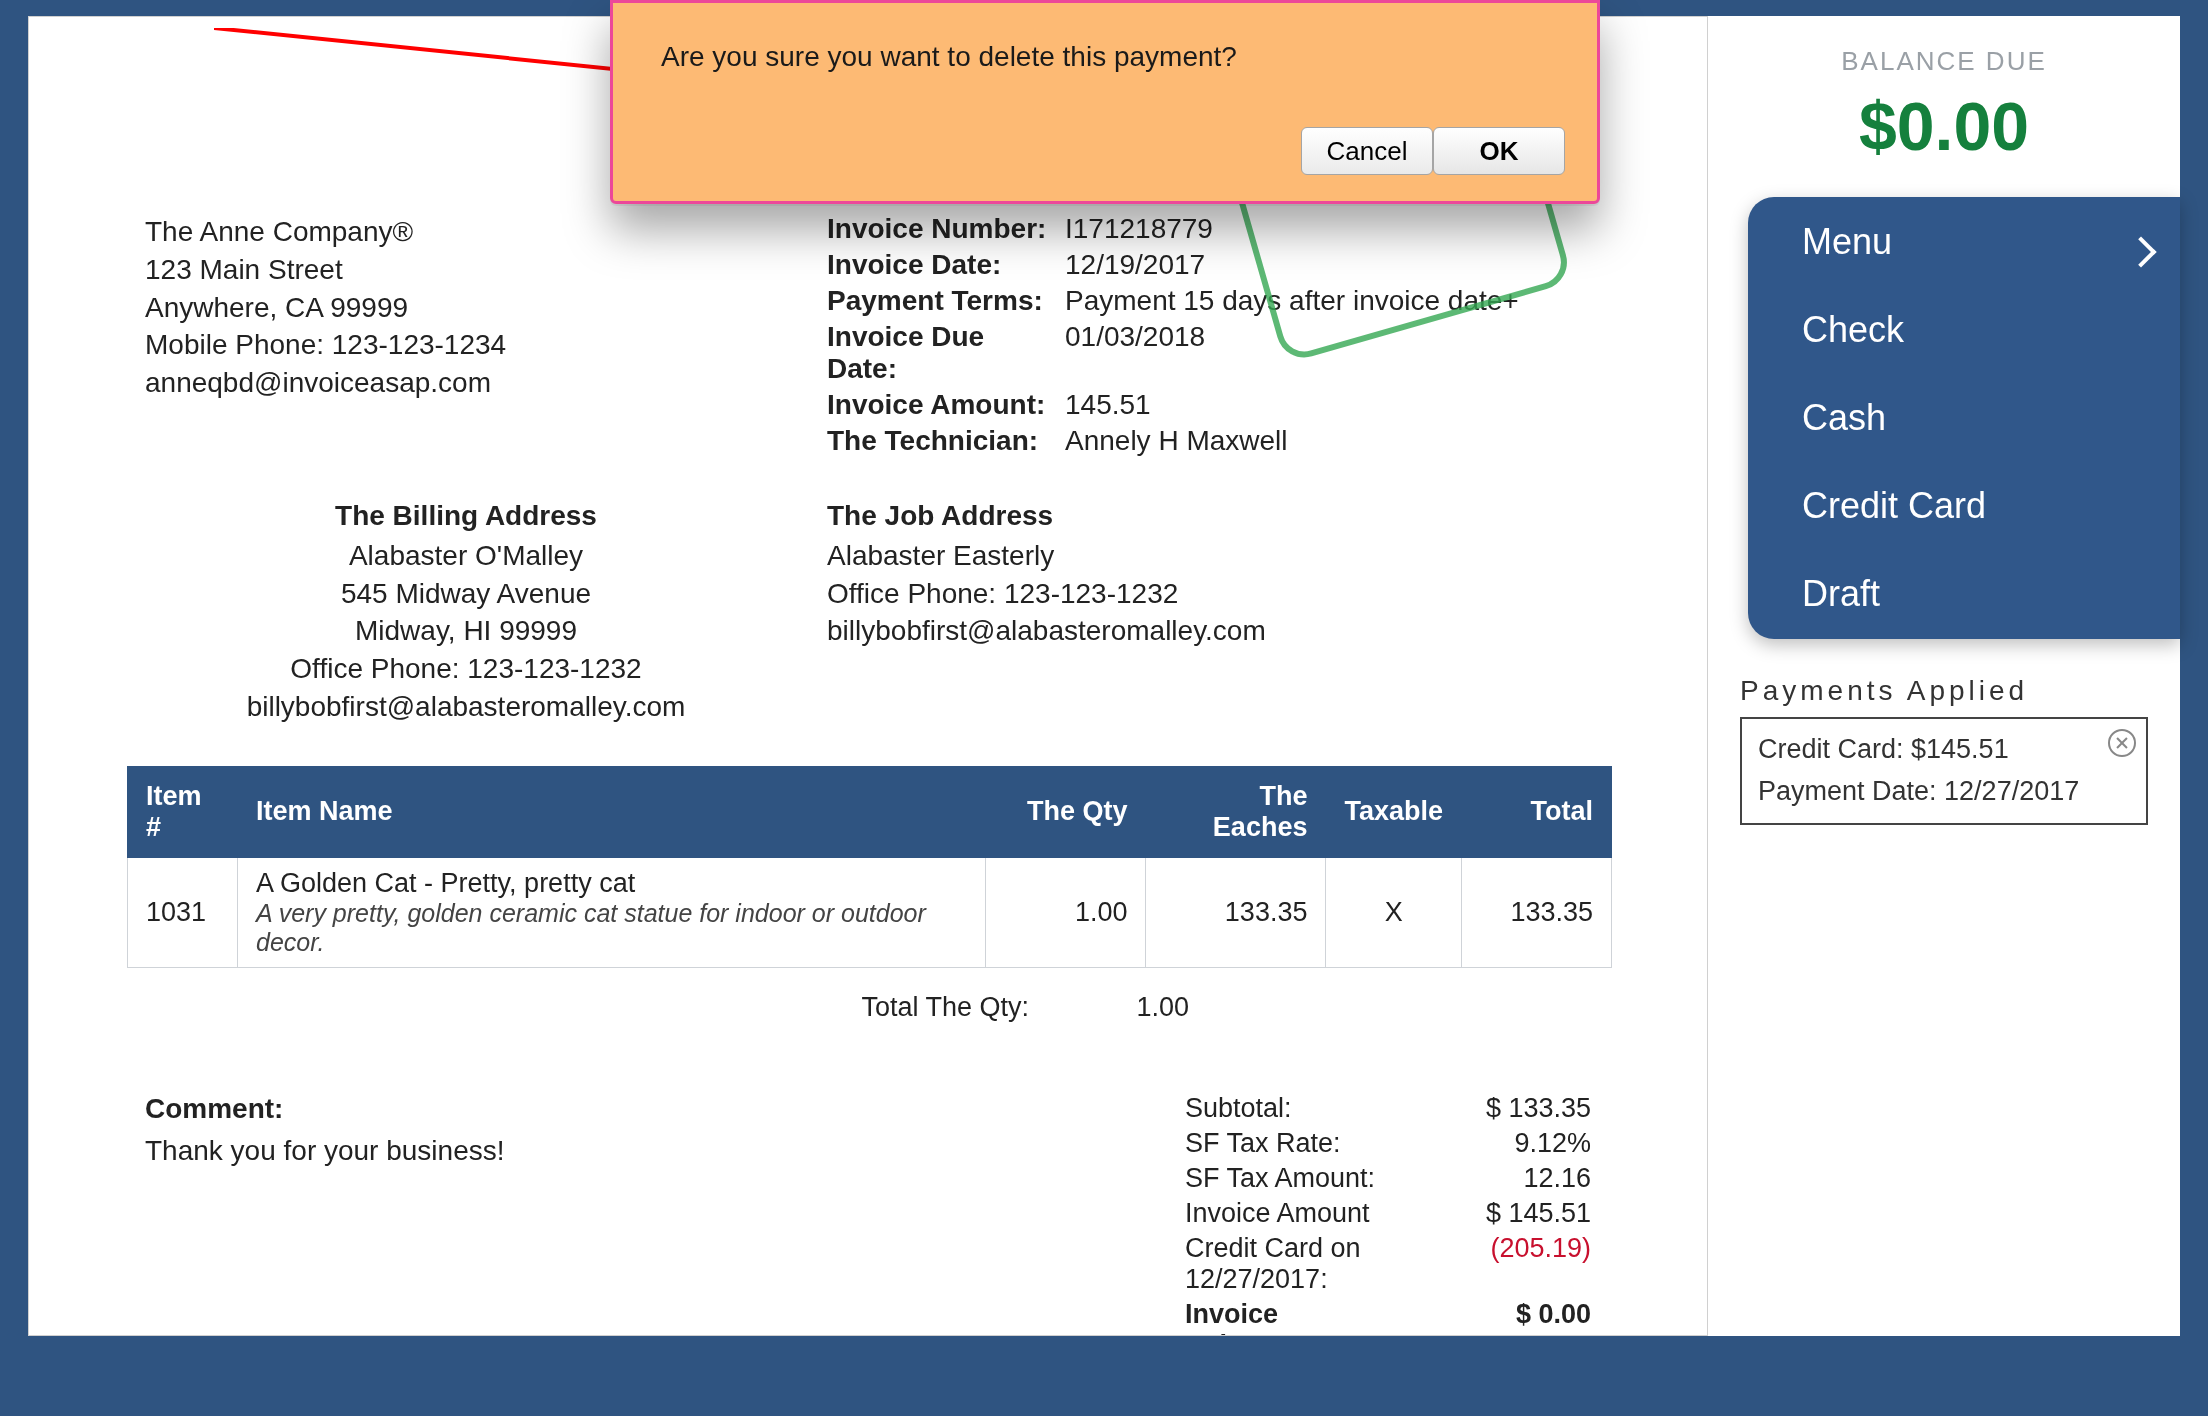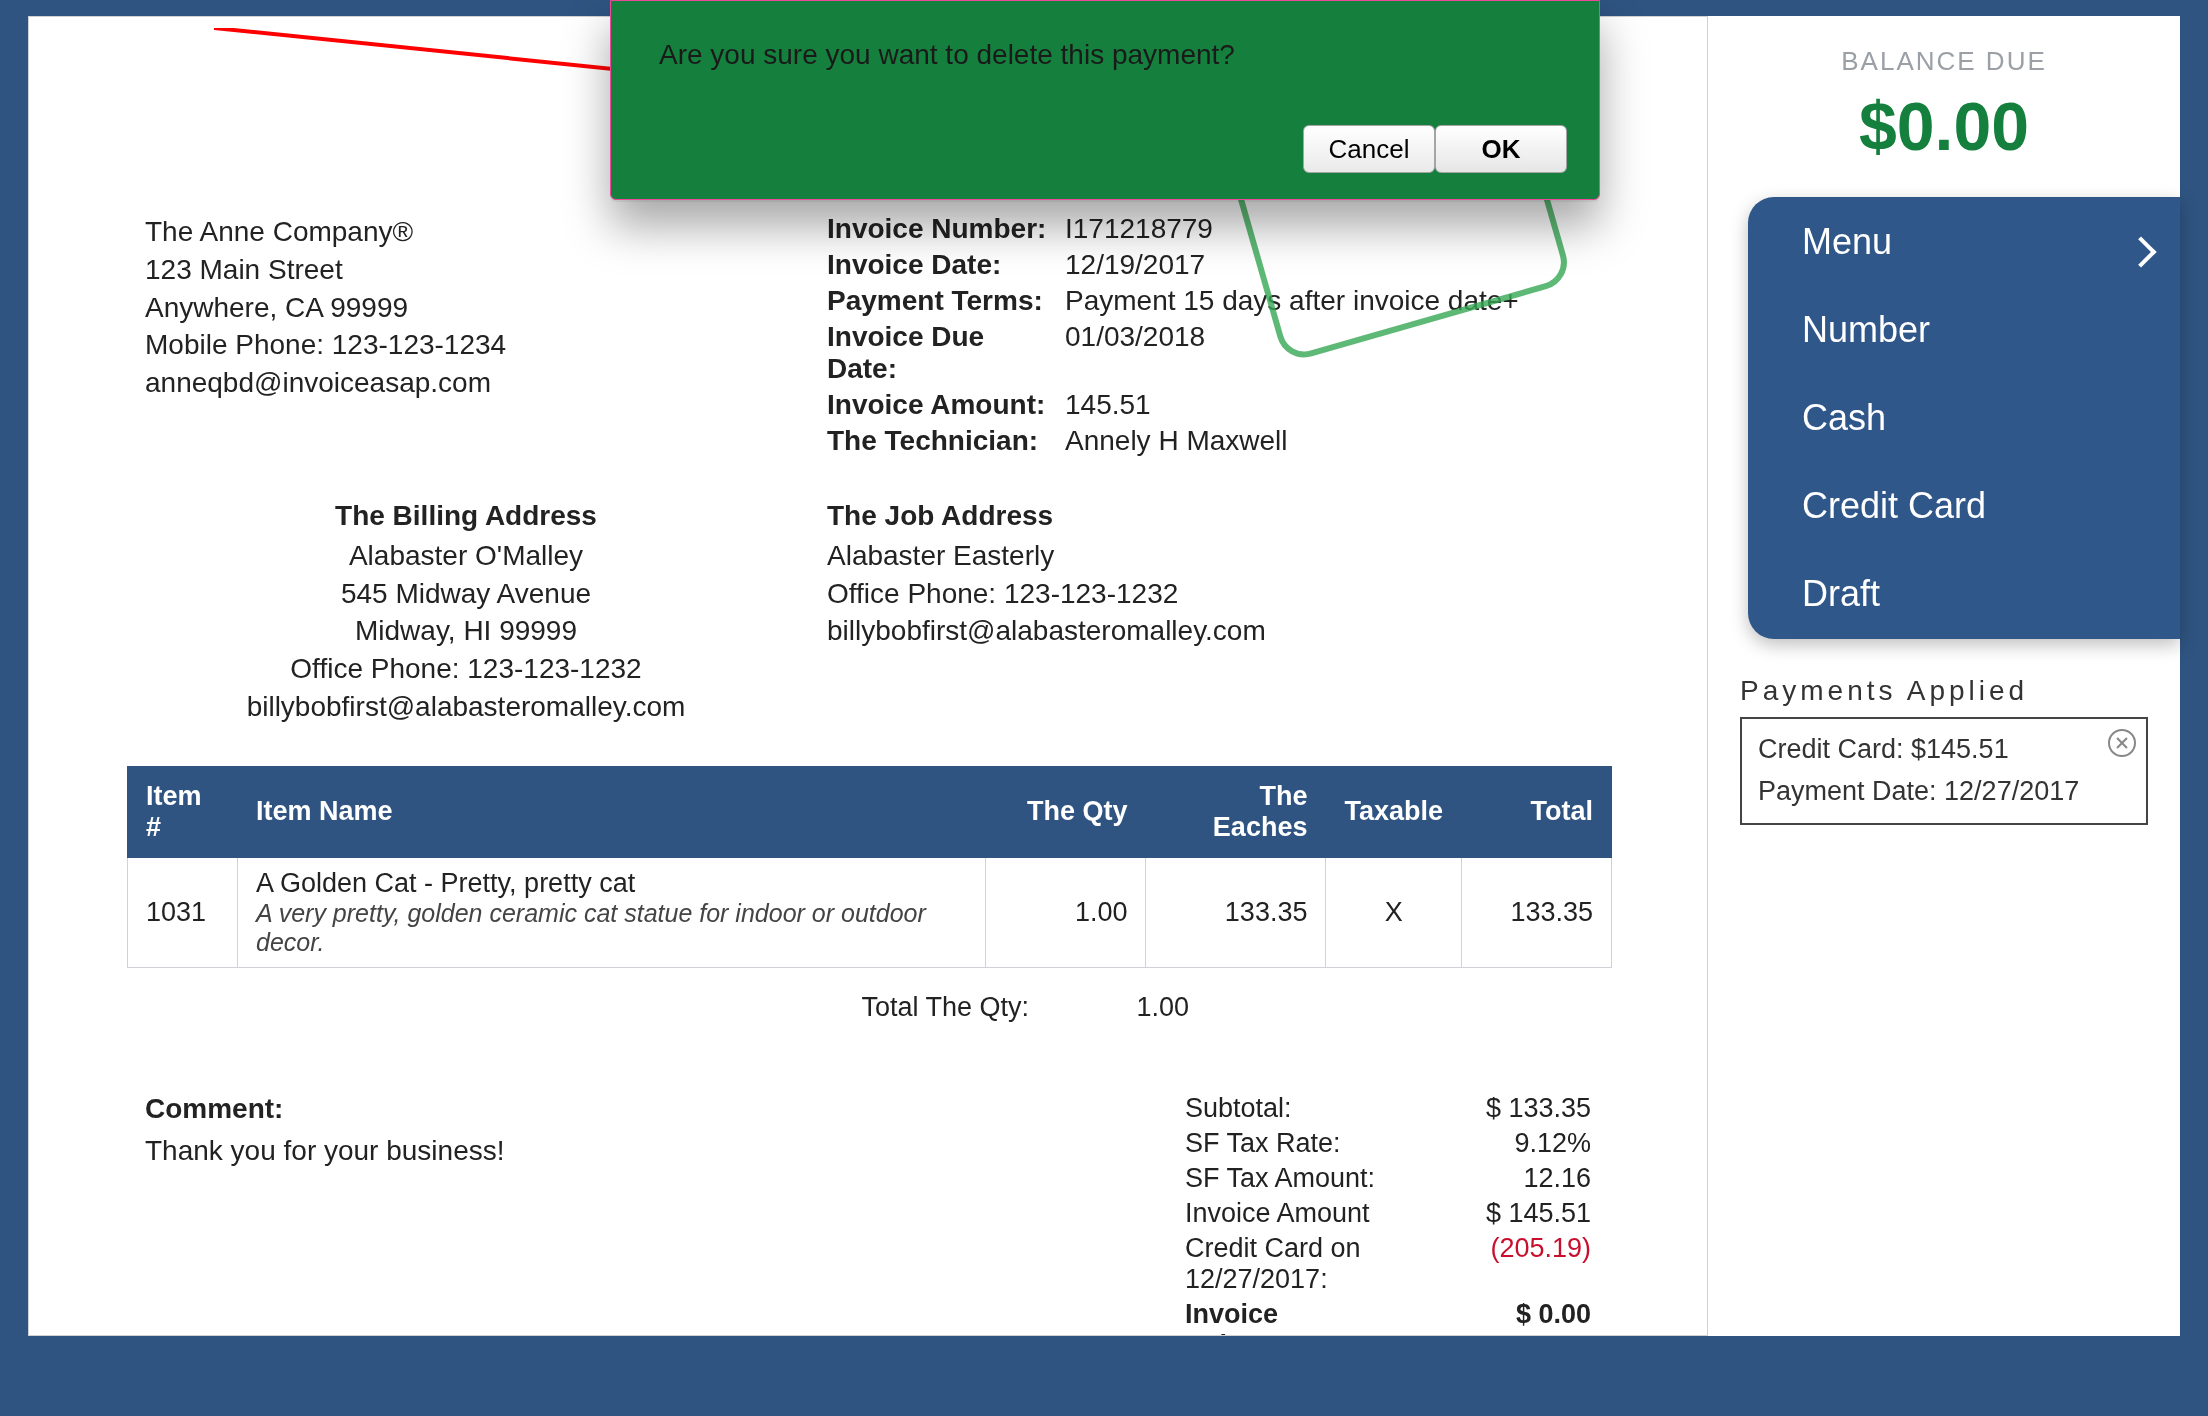--- a/index.html
+++ b/index.html
@@ -207,22 +207,22 @@
     background: #888;
   }
   .remove-icon::before { transform: rotate(45deg); }
   .remove-icon::after { transform: rotate(-45deg); }
 
   
   .dialog {
     position: absolute;
     left: 610px; top: 0;
     width: 990px;
-    background: #15803d;
-    border: 1px solid #ec4899;
+    background: #fdba74;
+    border: 3px solid #ec4899;
     box-shadow: 0 26px 46px rgba(0,0,0,.35), 0 2px 0 rgba(0,0,0,.05);
     border-bottom-left-radius: 6px;
     border-bottom-right-radius: 6px;
     padding: 38px 32px 26px 48px;
   }
   .dialog-msg { font-size: 28px; color: #1a1a1a; }
   .dialog-buttons { display: flex; justify-content: flex-end; margin-top: 54px; }
   .dlg-btn {
     min-width: 132px;
     height: 48px;
@@ -372,21 +372,21 @@
         <div class="balance-label">BALANCE DUE</div>
         <div class="balance-amount">$0.00</div>
       </div>
 
       <div class="menu-card">
         <div class="menu-row">
           <span>Menu</span>
           <span class="chevron"></span>
         </div>
         <div class="menu-row">
-          <span>Number</span>
+          <span>Check</span>
         </div>
         <div class="menu-row">
           <span>Cash</span>
         </div>
         <div class="menu-row">
           <span>Credit Card</span>
         </div>
         <div class="menu-row">
           <span>Draft</span>
         </div>

